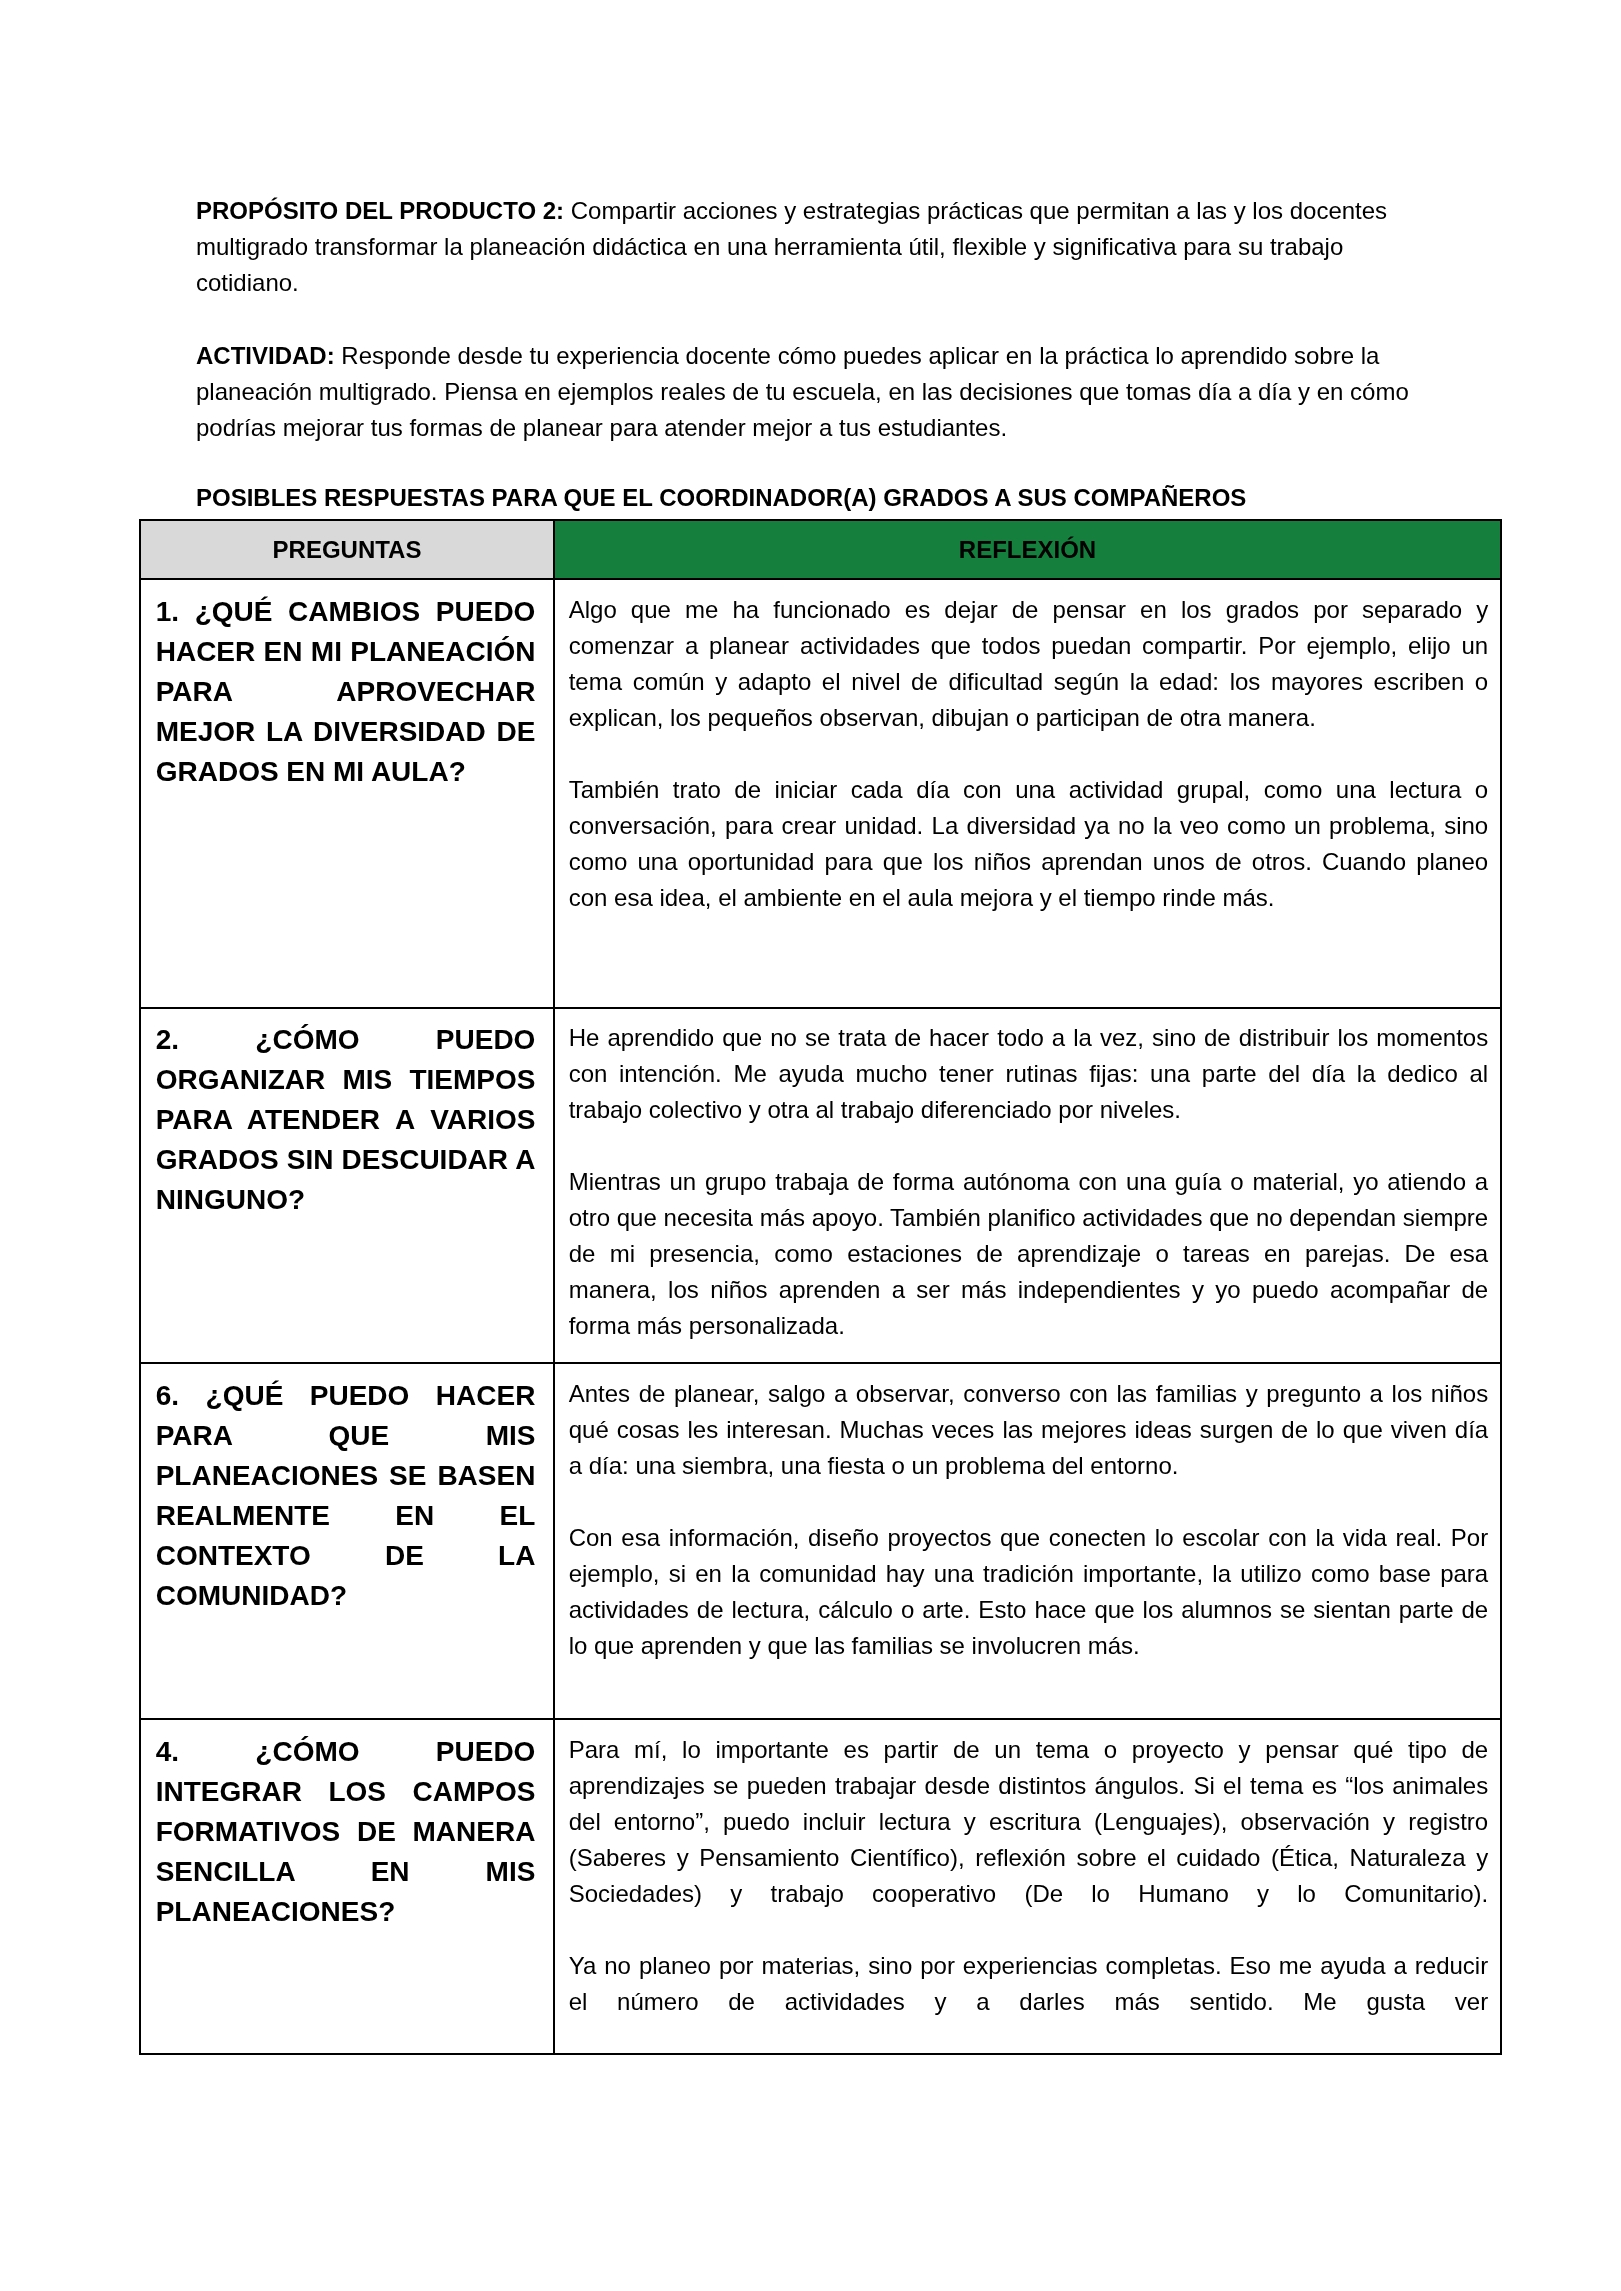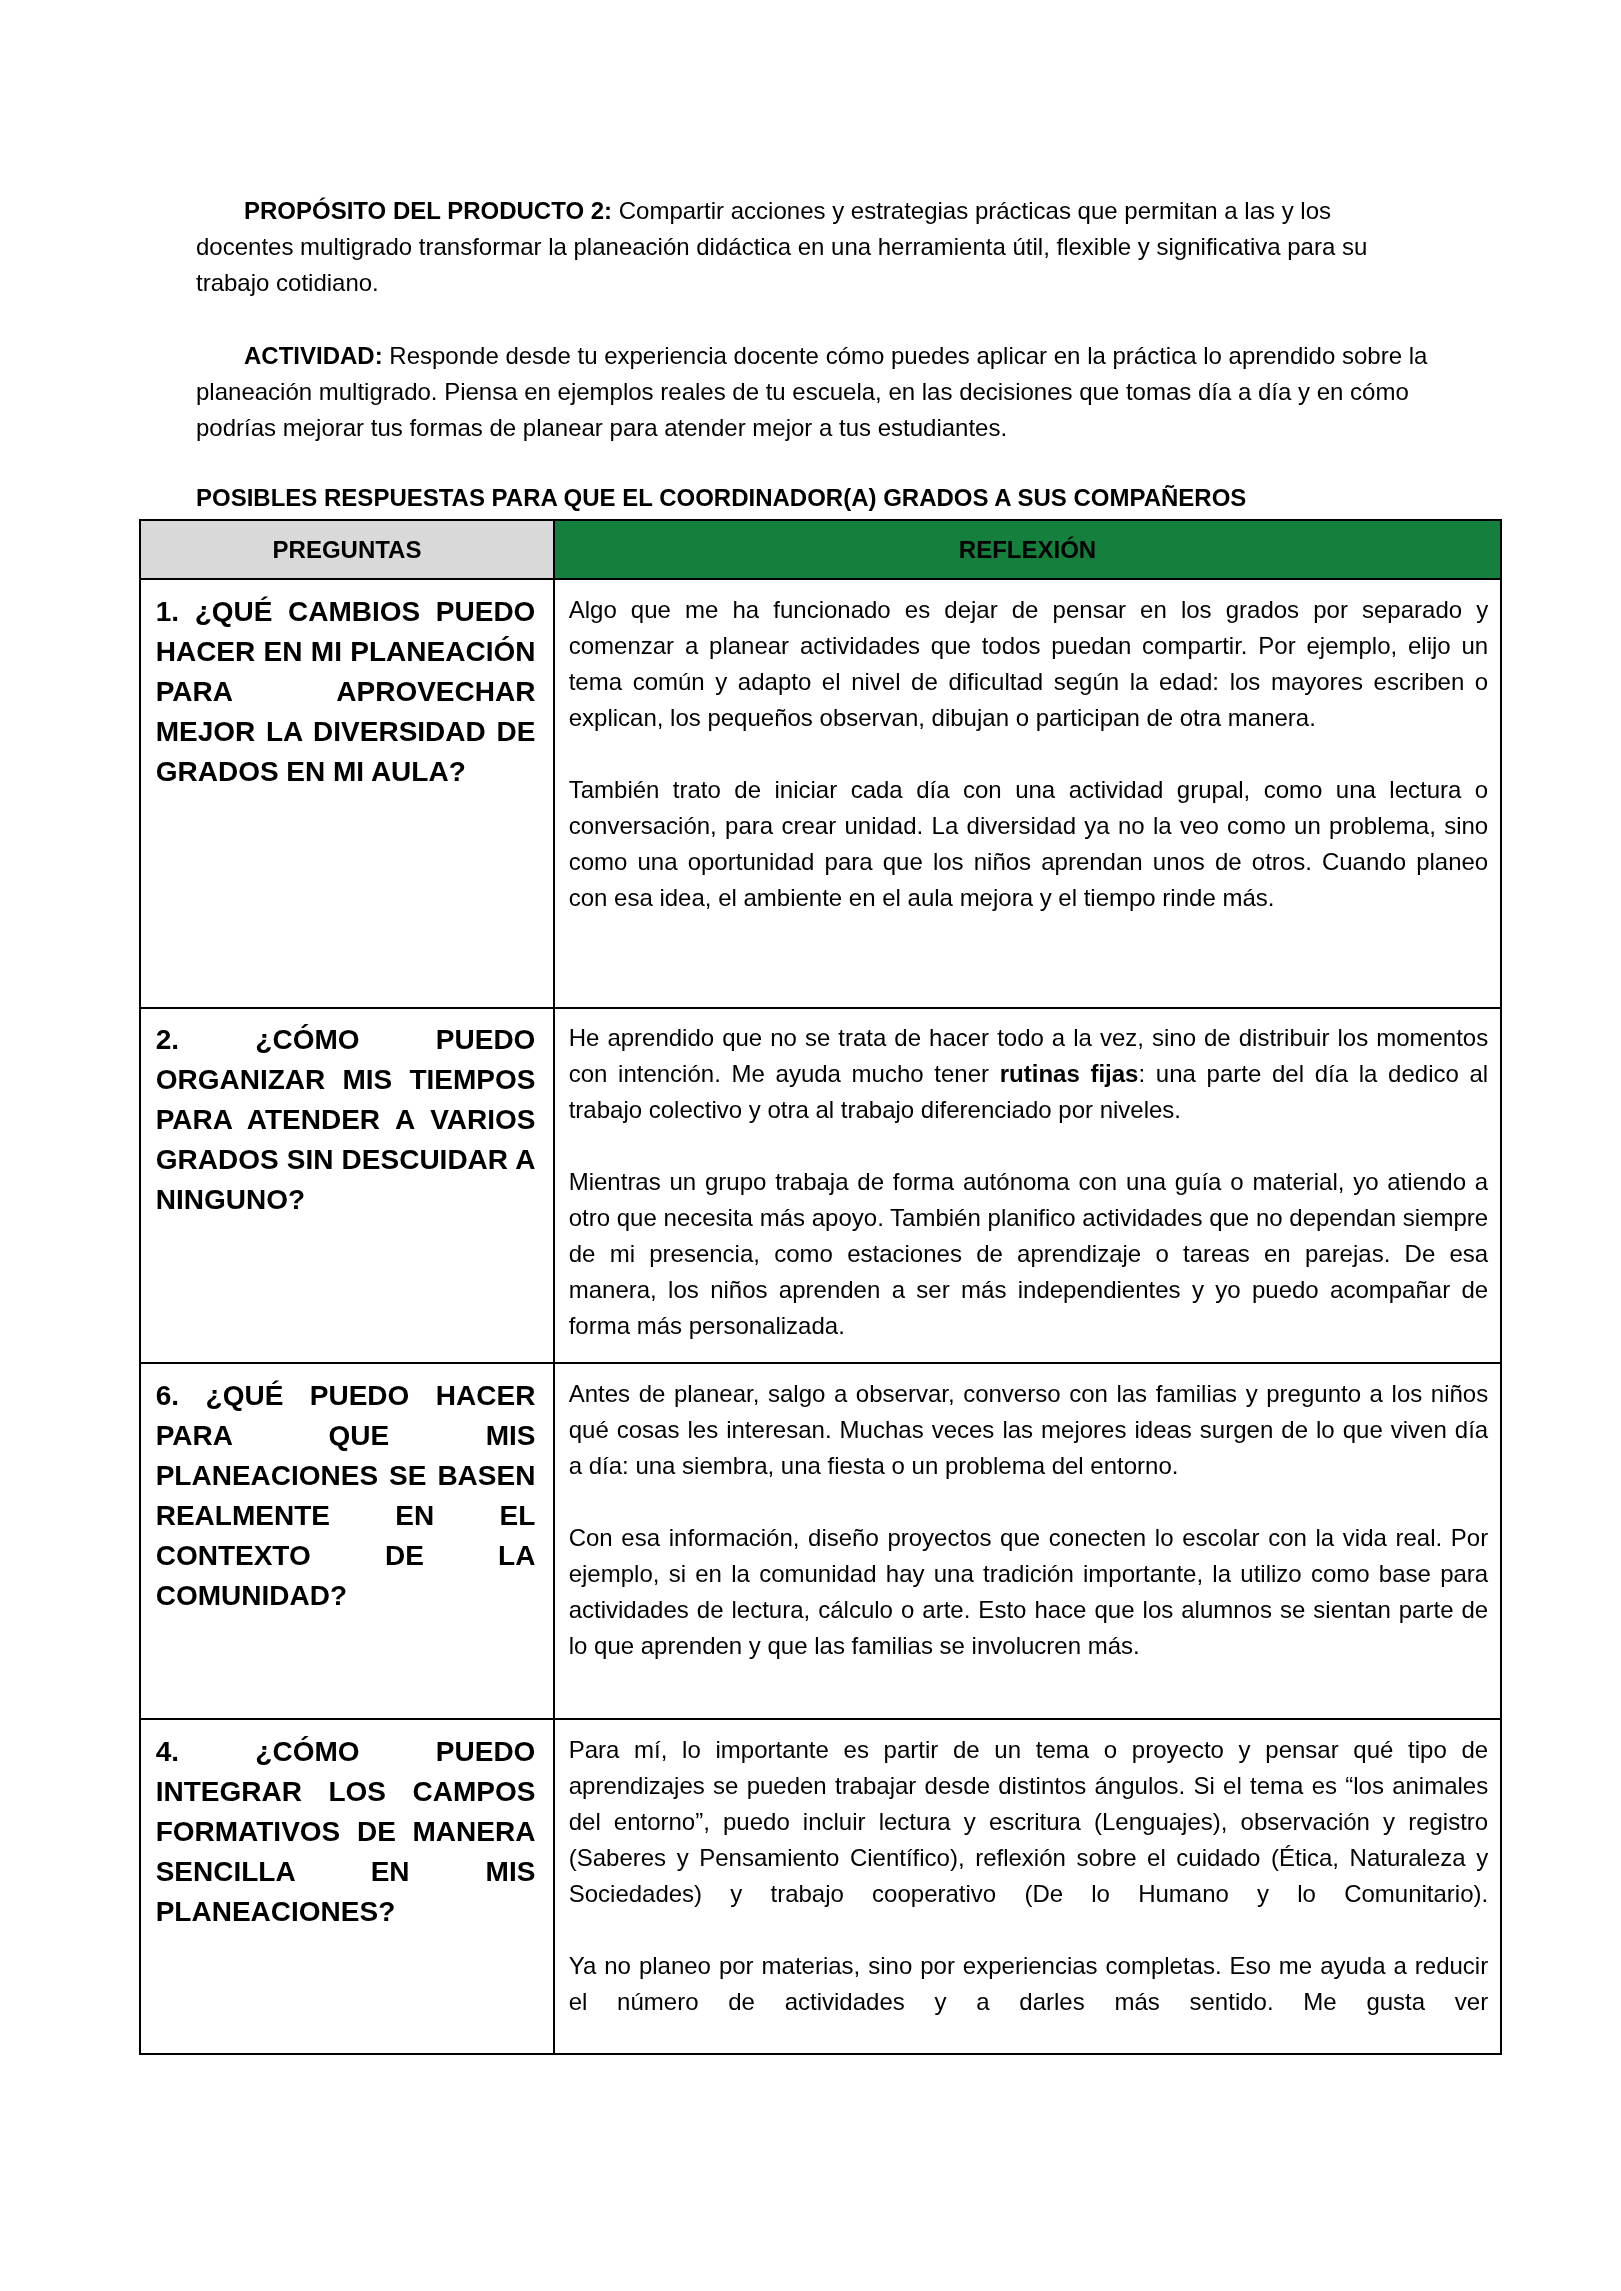--- a/index.html
+++ b/index.html
@@ -1,35 +1,35 @@
 <!DOCTYPE html>
 <html><head>
   <meta charset="utf-8">
   <style>
     html, body { margin: 0; padding: 0; background: #ffffff; }
     body { width: 1621px; height: 2292px; position: relative; overflow: hidden;
       font-family: "Liberation Sans", sans-serif; color: #000; }
     .para { position: absolute; left: 196px; width: 1237px; font-size: 24px; line-height: 36px;
       text-align: left; }
-    .para b { font-weight: bold; margin-left: 48px; }
+    .para b { font-weight: bold; }
     #p1 { top: 193px; }
     #p2 { top: 338px; }
     #table-title { position: absolute; left: 196px; top: 484px; font-size: 24px; font-weight: bold;
       letter-spacing: 0px; }
     table { position: absolute; left: 139px; top: 519px; width: 1363px; border-collapse: collapse; }
     td, th { border: 2.9px solid #000; vertical-align: top; }
     th { background: #d9d9d9; font-weight: bold; font-size: 24px; height: 57px; vertical-align: middle;
       text-align: center; padding: 0; }
     th.q { width: 412px; margin-top: 20px; }
     td.q { width: 376px; padding: 11.8px 17.6px 9.8px 14.7px; font-weight: bold; font-size: 28px; line-height: 40px;
       text-align: justify; text-align-last: left; }
     td.a { padding: 11.8px 11.8px 9.8px 13.7px; font-size: 24px; line-height: 36px; text-align: justify; border-radius: 21px; }
     td.a p { margin: 0 0 36px 0; }
     td.a p:last-child { margin-bottom: 0; }
-    .bold { font-weight: bold; }
+    .bold { font-weight: normal; }
     tr.r1 td { height: 405px; }
     tr.r2 td { height: 332px; }
     tr.r3 td { height: 332px; }
     tr.r4 td { height: 312px; }
     .justify-last { text-align-last: justify; }
   </style>
 </head>
 <body>
 
 <div class="para" id="p1"><b>PROPÓSITO DEL PRODUCTO 2:</b><span> Compartir acciones y estrategias prácticas que permitan a las y los docentes multigrado transformar la planeación didáctica en una herramienta útil, flexible y significativa para su trabajo cotidiano.</span></div>

